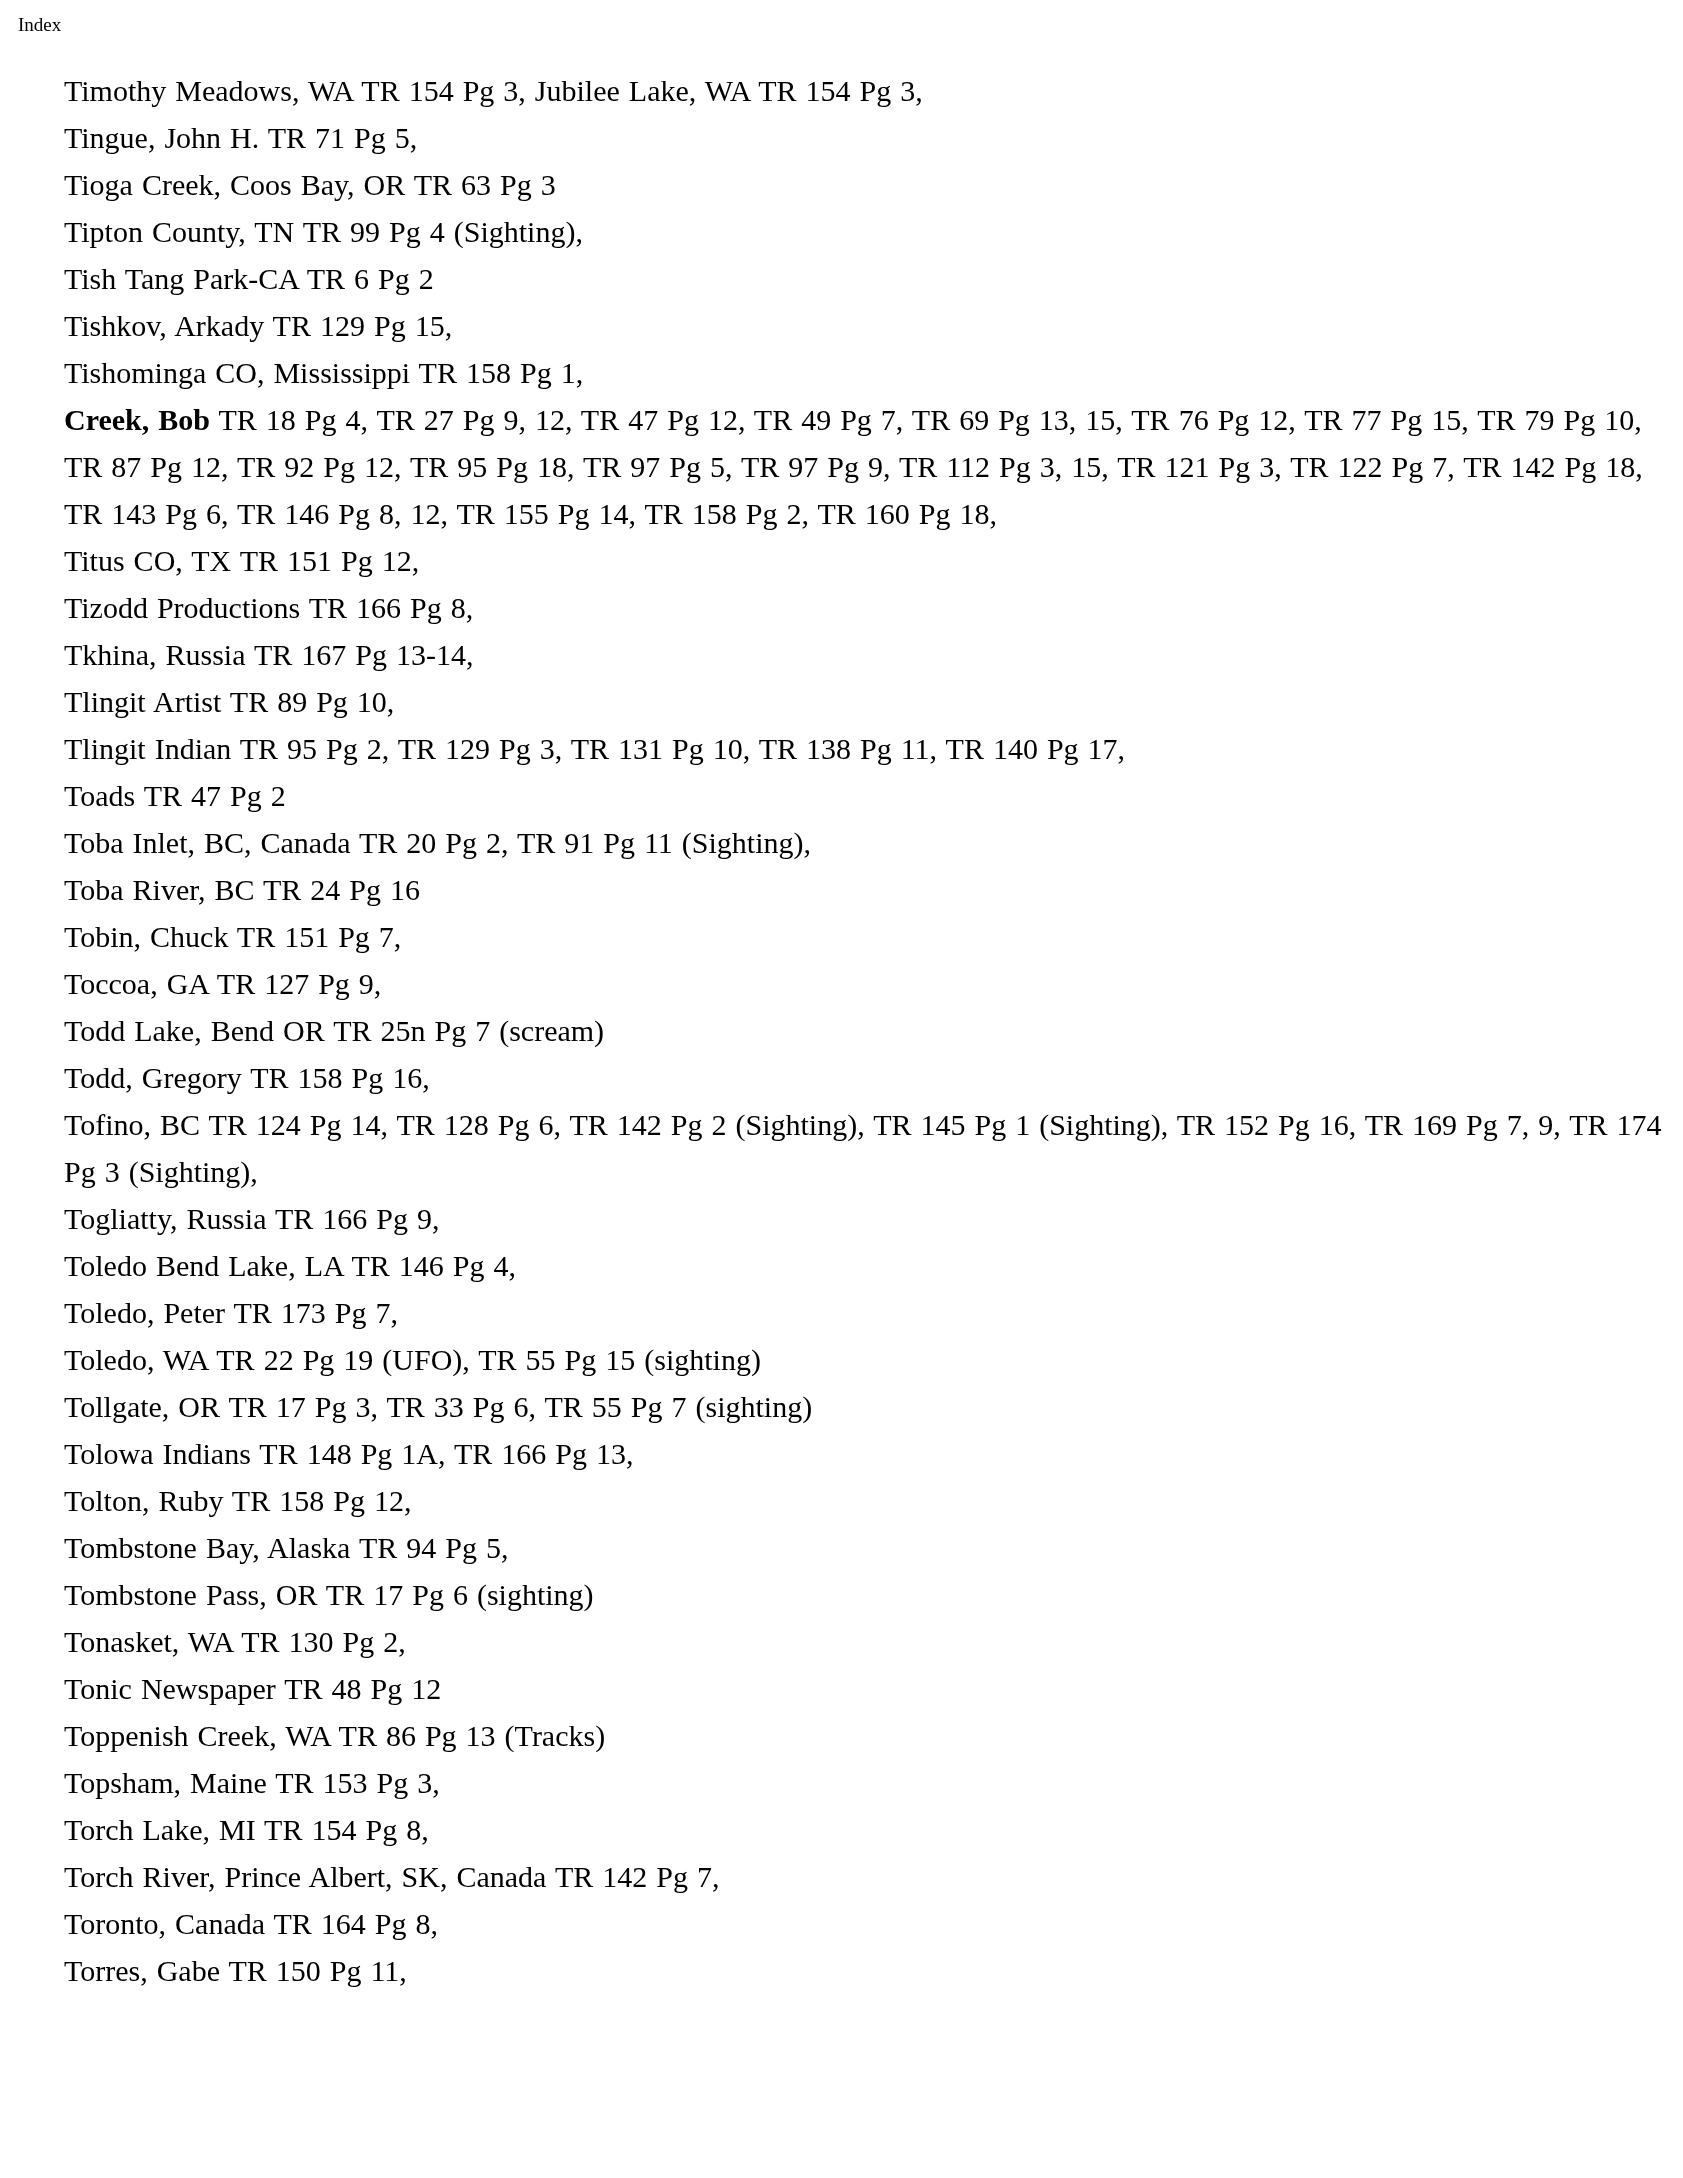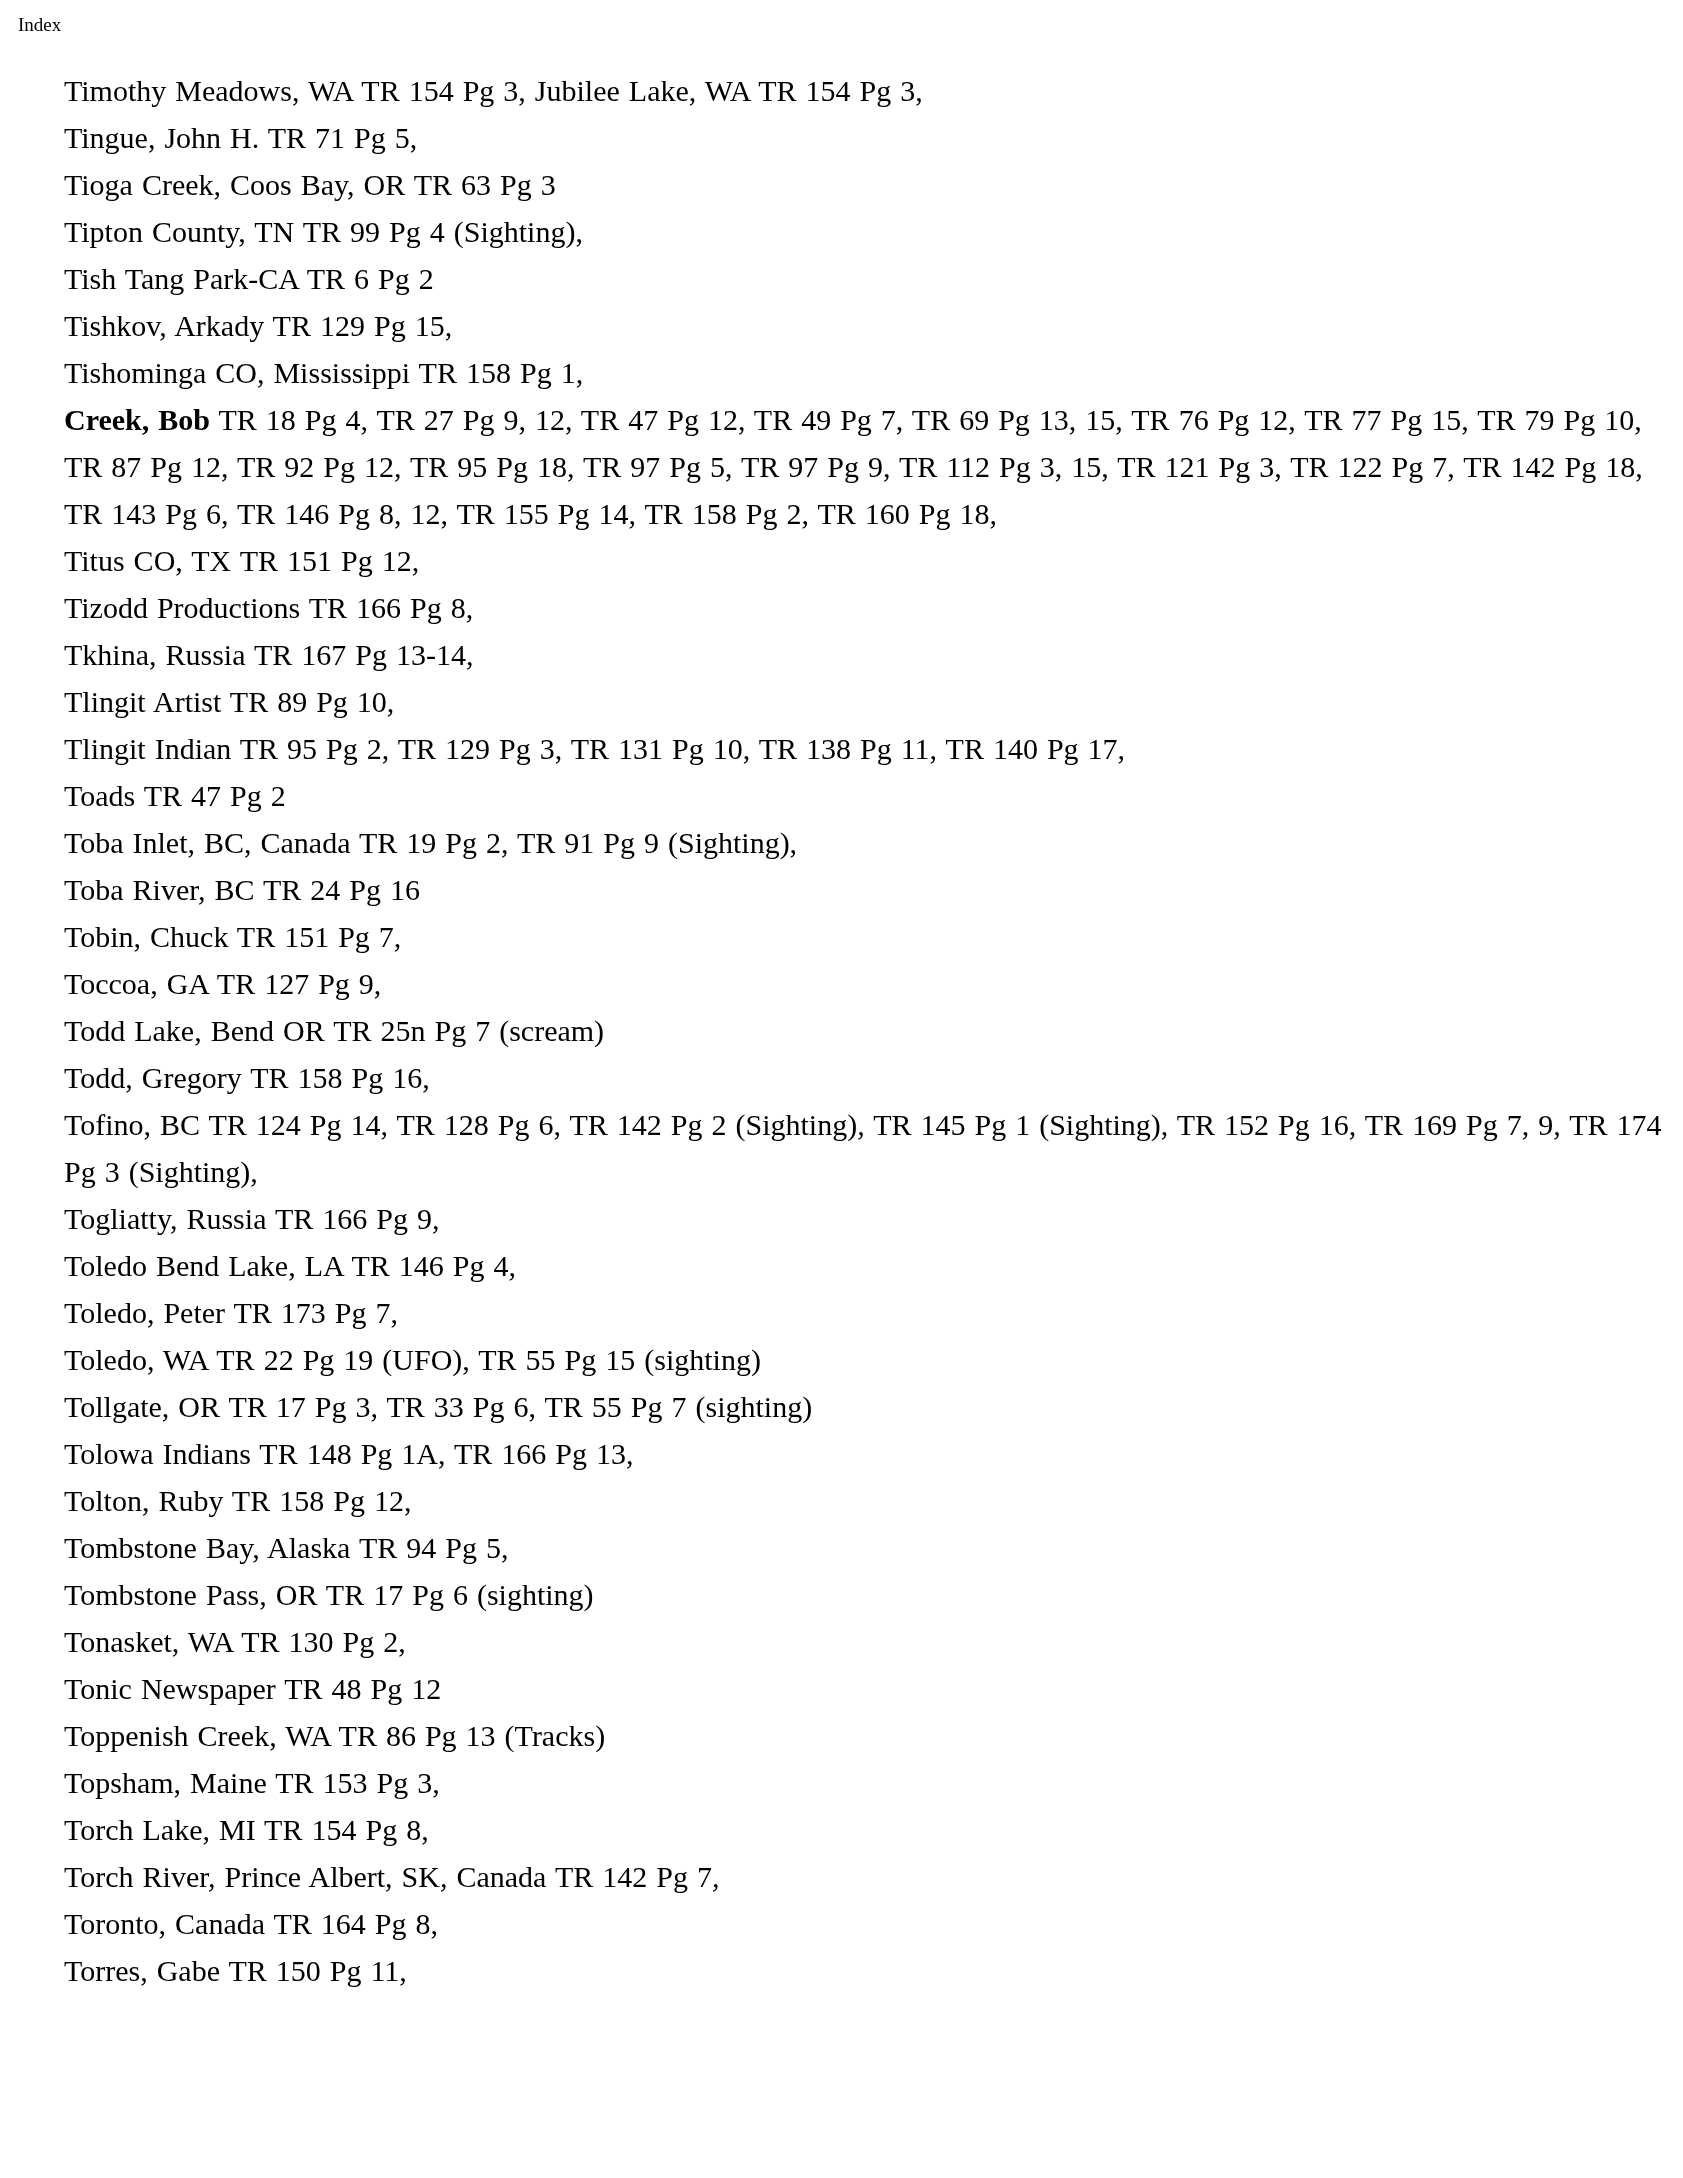--- a/index.html
+++ b/index.html
@@ -77,21 +77,21 @@
       <div class="entry"><span>Tish Tang Park-CA TR 6 Pg 2</span></div>
       <div class="entry"><span>Tishkov, Arkady TR 129 Pg 15,</span></div>
       <div class="entry"><span>Tishominga CO, Mississippi TR 158 Pg 1,</span></div>
       <div class="entry"><b>Creek, Bob</b><span> TR 18 Pg 4, TR 27 Pg 9, 12, TR 47 Pg 12, TR 49 Pg 7, TR 69 Pg 13, 15, TR 76 Pg 12, TR 77 Pg 15, TR 79 Pg 10, TR 87 Pg 12, TR 92 Pg 12, TR 95 Pg 18, TR 97 Pg 5, TR 97 Pg 9, TR 112 Pg 3, 15, TR 121 Pg 3, TR 122 Pg 7, TR 142 Pg 18, TR 143 Pg 6, TR 146 Pg 8, 12, TR 155 Pg 14, TR 158 Pg 2, TR 160 Pg 18,</span></div>
       <div class="entry"><span>Titus CO, TX TR 151 Pg 12,</span></div>
       <div class="entry"><span>Tizodd Productions TR 166 Pg 8,</span></div>
       <div class="entry"><span>Tkhina, Russia TR 167 Pg 13-14,</span></div>
       <div class="entry"><span>Tlingit Artist TR 89 Pg 10,</span></div>
       <div class="entry"><span>Tlingit Indian TR 95 Pg 2, TR 129 Pg 3, TR 131 Pg 10, TR 138 Pg 11, TR 140 Pg 17,</span></div>
       <div class="entry"><span>Toads TR 47 Pg 2</span></div>
-      <div class="entry"><span>Toba Inlet, BC, Canada TR 19 Pg 2, TR 91 Pg 9 (Sighting),</span></div>
+      <div class="entry"><span>Toba Inlet, BC, Canada TR 20 Pg 2, TR 91 Pg 11 (Sighting),</span></div>
       <div class="entry"><span>Toba River, BC TR 24 Pg 16</span></div>
       <div class="entry"><span>Tobin, Chuck TR 151 Pg 7,</span></div>
       <div class="entry"><span>Toccoa, GA TR 127 Pg 9,</span></div>
       <div class="entry"><span>Todd Lake, Bend OR TR 25n Pg 7 (scream)</span></div>
       <div class="entry"><span>Todd, Gregory TR 158 Pg 16,</span></div>
       <div class="entry"><span>Tofino, BC TR 124 Pg 14, TR 128 Pg 6, TR 142 Pg 2 (Sighting), TR 145 Pg 1 (Sighting), TR 152 Pg 16, TR 169 Pg 7, 9, TR 174 Pg 3 (Sighting),</span></div>
       <div class="entry"><span>Togliatty, Russia TR 166 Pg 9,</span></div>
       <div class="entry"><span>Toledo Bend Lake, LA TR 146 Pg 4,</span></div>
       <div class="entry"><span>Toledo, Peter TR 173 Pg 7,</span></div>
       <div class="entry"><span>Toledo, WA TR 22 Pg 19 (UFO), TR 55 Pg 15 (sighting)</span></div>

